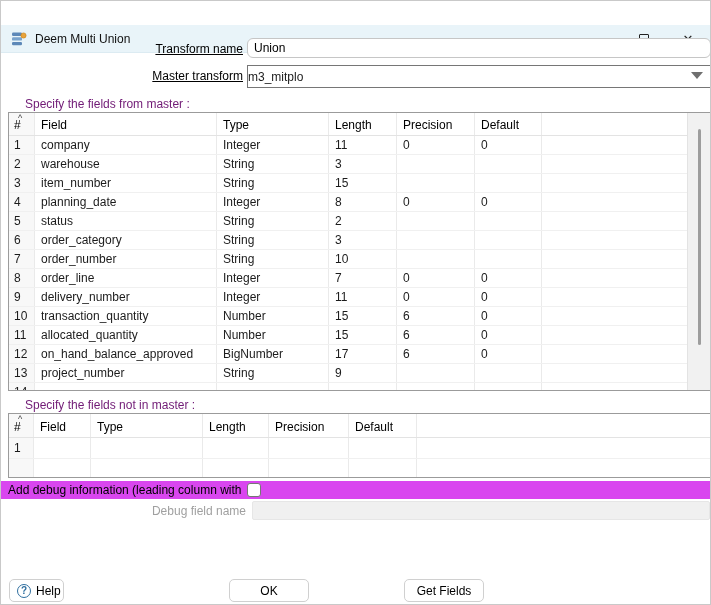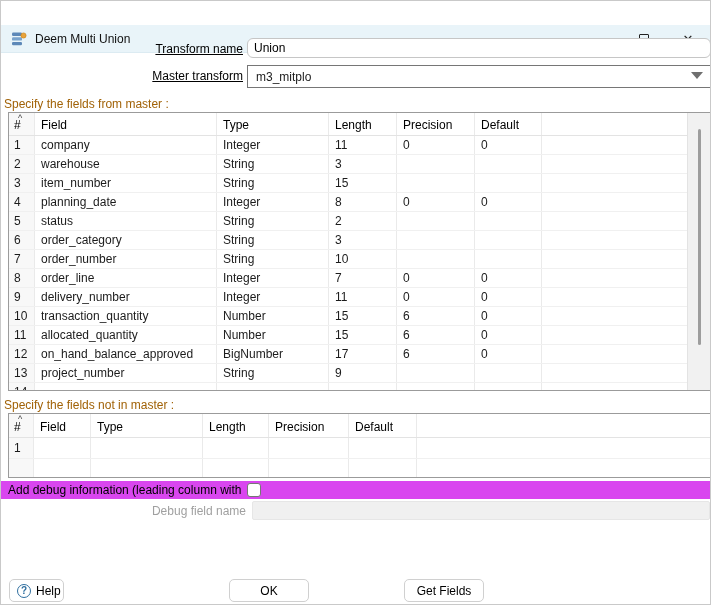--- a/index.html
+++ b/index.html
@@ -15,24 +15,24 @@
   .win-btn { width:44px; height:28px; display:flex; align-items:center; justify-content:center; color:#222; font-size:13px; cursor:default; }
   .max-glyph { width:10px; height:10px; border:1.2px solid #222; border-radius:1px; }
   .min-glyph { width:11px; height:0; border-top:1.2px solid #222; display:block; }
 
   
   .form-label { position:absolute; width:242px; text-align:right; color:#000;text-decoration:underline; }
   .lbl-transform { top:41px; left:0; }
   .lbl-master { top:68px; left:0; }
   .text-input { position:absolute; left:246px; width:464px; background:#fff; border:1px solid #c6c6c6; padding:0 6px; font-size:12px; line-height:18px; color:#000; font-family:inherit; }
   .input-transform { top:37px; height:20px;border-radius:6px; }
-  .combo { position:absolute; left:246px; top:64px; width:464px; height:23px; background:#fff; border:1px solid #767676; display:flex; align-items:center; padding-left:8px; }
+  .combo { position:absolute; left:246px; top:64px; width:464px; height:23px; background:#fff; border:1px solid #767676; display:flex; align-items:center; padding-left:0; }
   .combo-arrow { position:absolute; right:7px; top:6px; width:0; height:0; border-left:6px solid transparent; border-right:6px solid transparent; border-top:7px solid #6f6f6f; }
 
-  .section-label { position:absolute; left:3px; color:#a16207; }
+  .section-label { position:absolute; left:24px; color:#701a75; }
   .lbl-section1 { top:96px; }
   .lbl-section2 { top:397px; }
 
   
   .tbl { position:absolute; left:7px; width:703px; border:1px solid #9b9b9b; background:#fff; overflow:hidden; }
   .tbl1 { top:111px; height:279px; }
   .tbl2 { top:412px; height:65px; }
   .thead, .trow { display:grid; }
   .tbl1 .thead, .tbl1 .trow { grid-template-columns:26px 182px 112px 68px 78px 67px 1fr; }
   .tbl2 .thead, .tbl2 .trow { grid-template-columns:25px 57px 112px 66px 80px 68px 1fr; }

